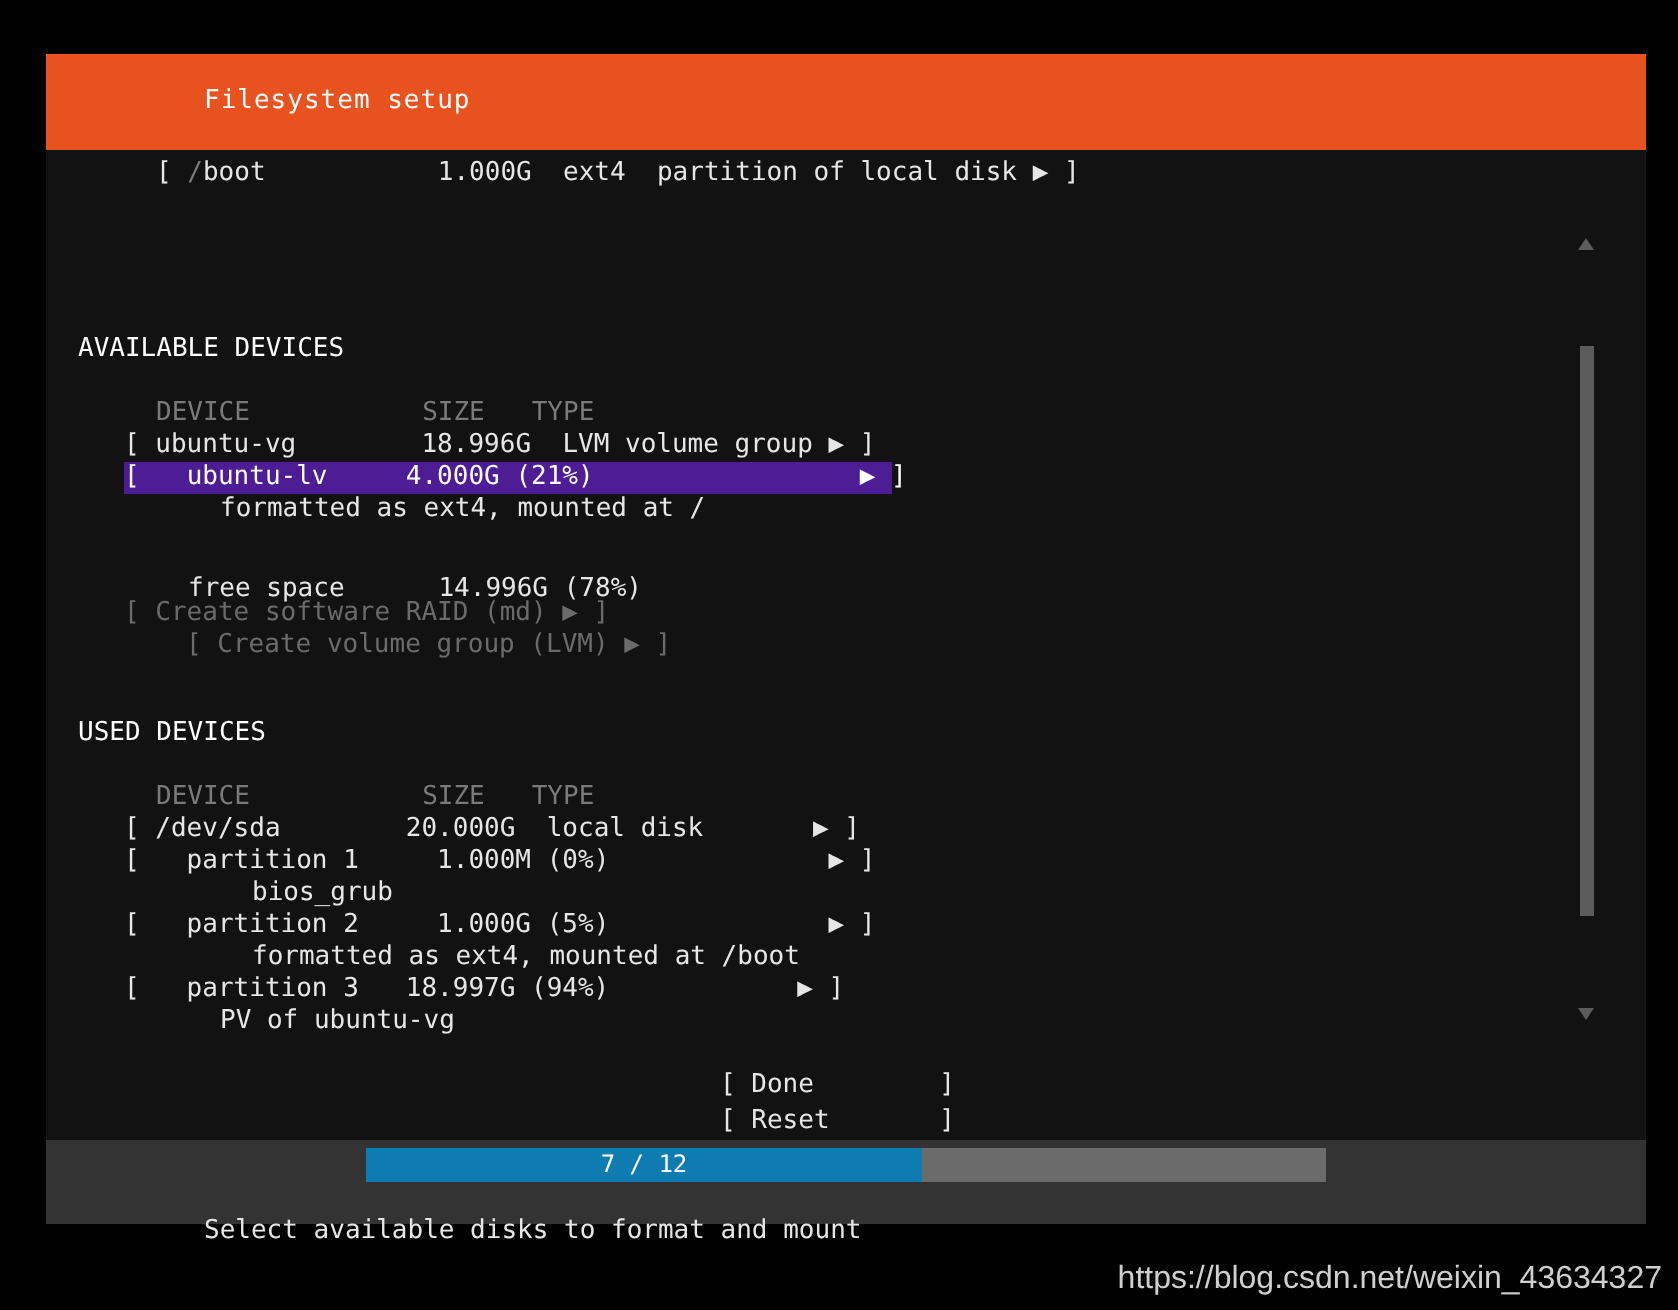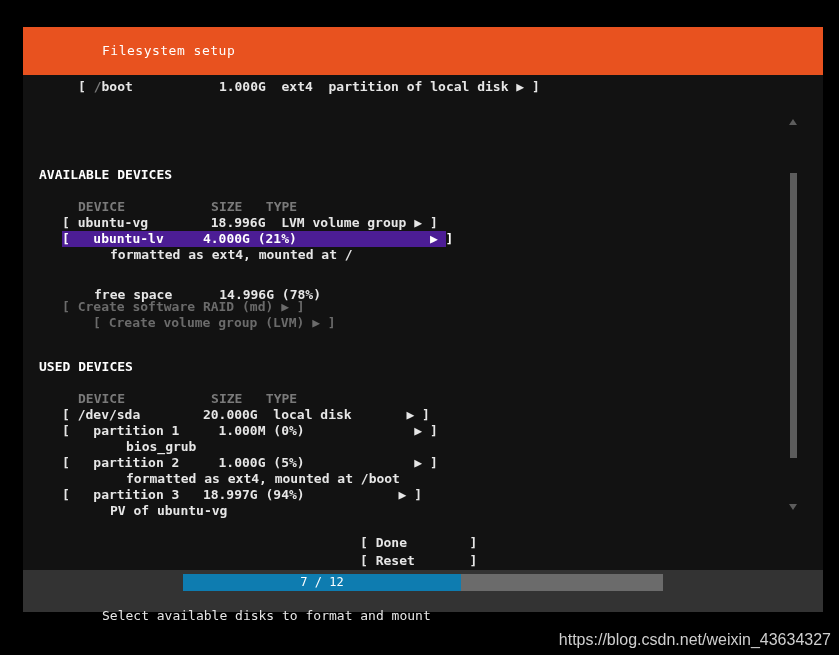--- a/index.html
+++ b/index.html
@@ -47,21 +47,20 @@
 
   
   #body {
     position: absolute;
     left: 0;
     top: 48px;
     width: 100%;
     height: 578px;
     color: #ffffff;
     font-size: 13px;
-    font-weight: bold;
   }
 
   .line {
     position: absolute;
     white-space: pre;
     line-height: 16px;
     font-size: 13px;
     color: #e6e6e6;
   }
   .dim      { color: #7a7a7a; }

